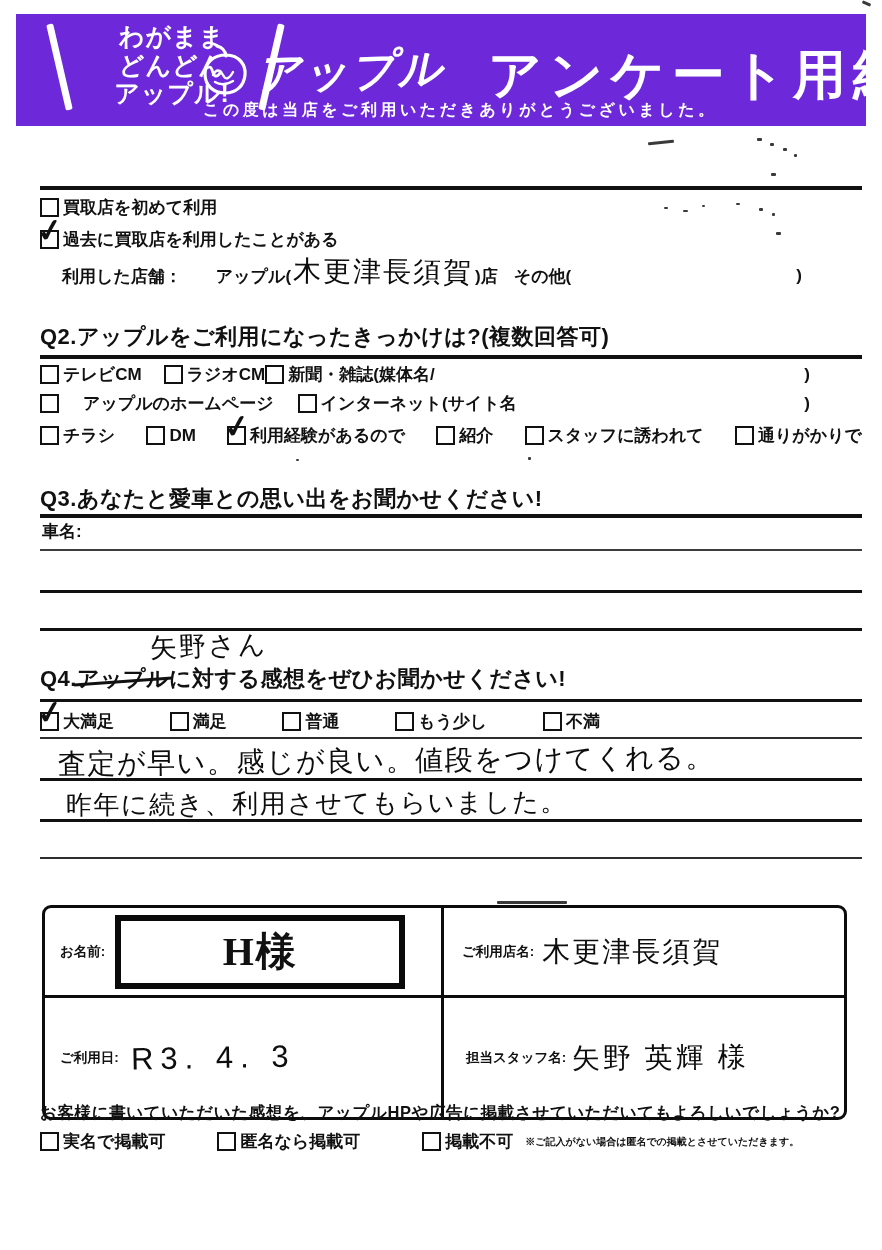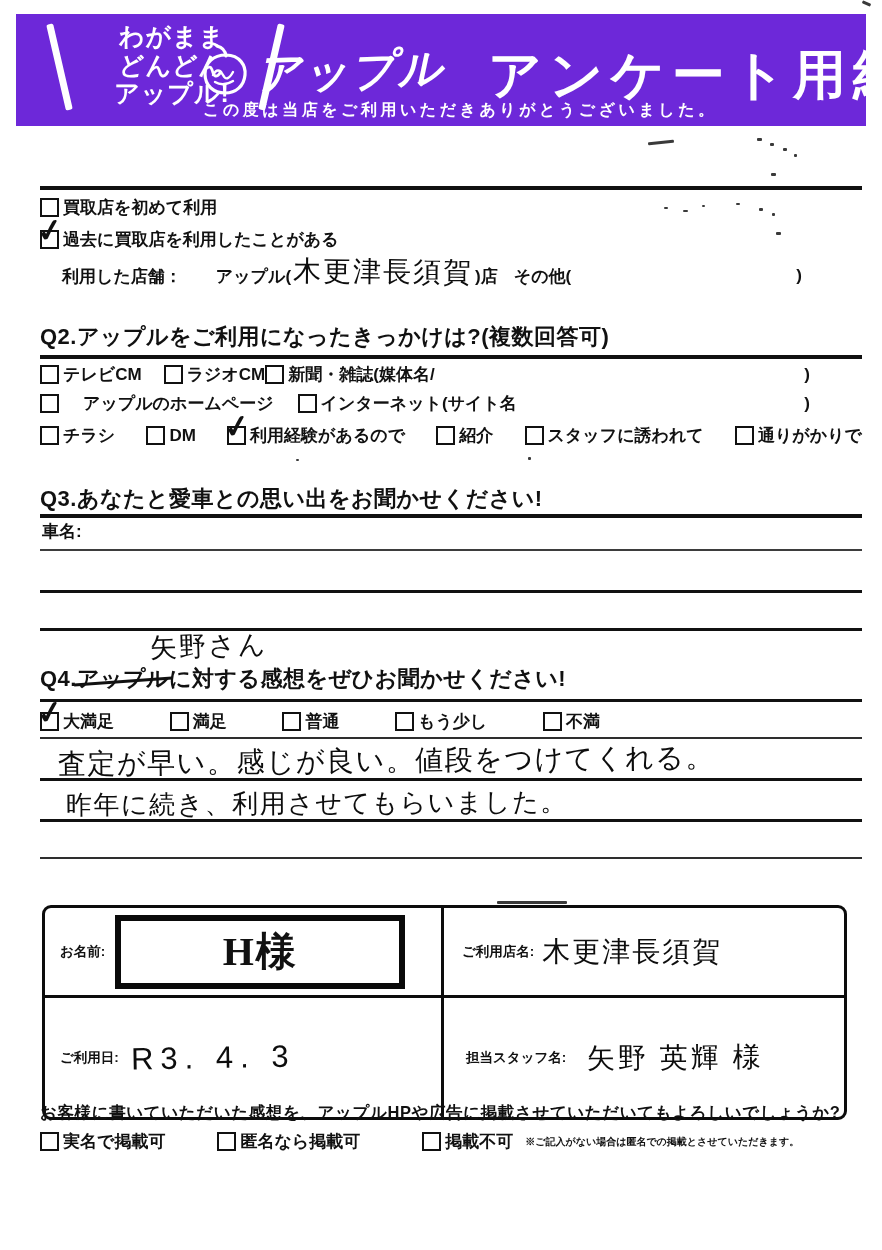--- a/index.html
+++ b/index.html
@@ -246,21 +246,21 @@
       <span class="name-box">H様</span>
     </div>
     <div class="cell bB" style="padding-left:18px;">
       <span class="label-sm">ご利用店名:</span>
       <span class="hand tbl-hand">木更津長須賀</span>
     </div>
     <div class="cell bR">
       <span class="label-sm">ご利用日:</span>
       <span class="hand date-hand">R3. 4. 3</span>
     </div>
-    <div class="cell" style="padding-left:22px;gap:15px;">
+    <div class="cell" style="padding-left:22px;">
       <span class="label-sm">担当スタッフ名:</span>
       <span class="hand staff-hand">矢野 英輝 様</span>
     </div>
   </div>
 
   <div class="f-question">お客様に書いていただいた感想を、アップルHPや広告に掲載させていただいてもよろしいでしょうか?</div>
   <div class="f-options">
     <span class="cb-item">
       <span class="cb"></span>
       <span>実名で掲載可</span>

